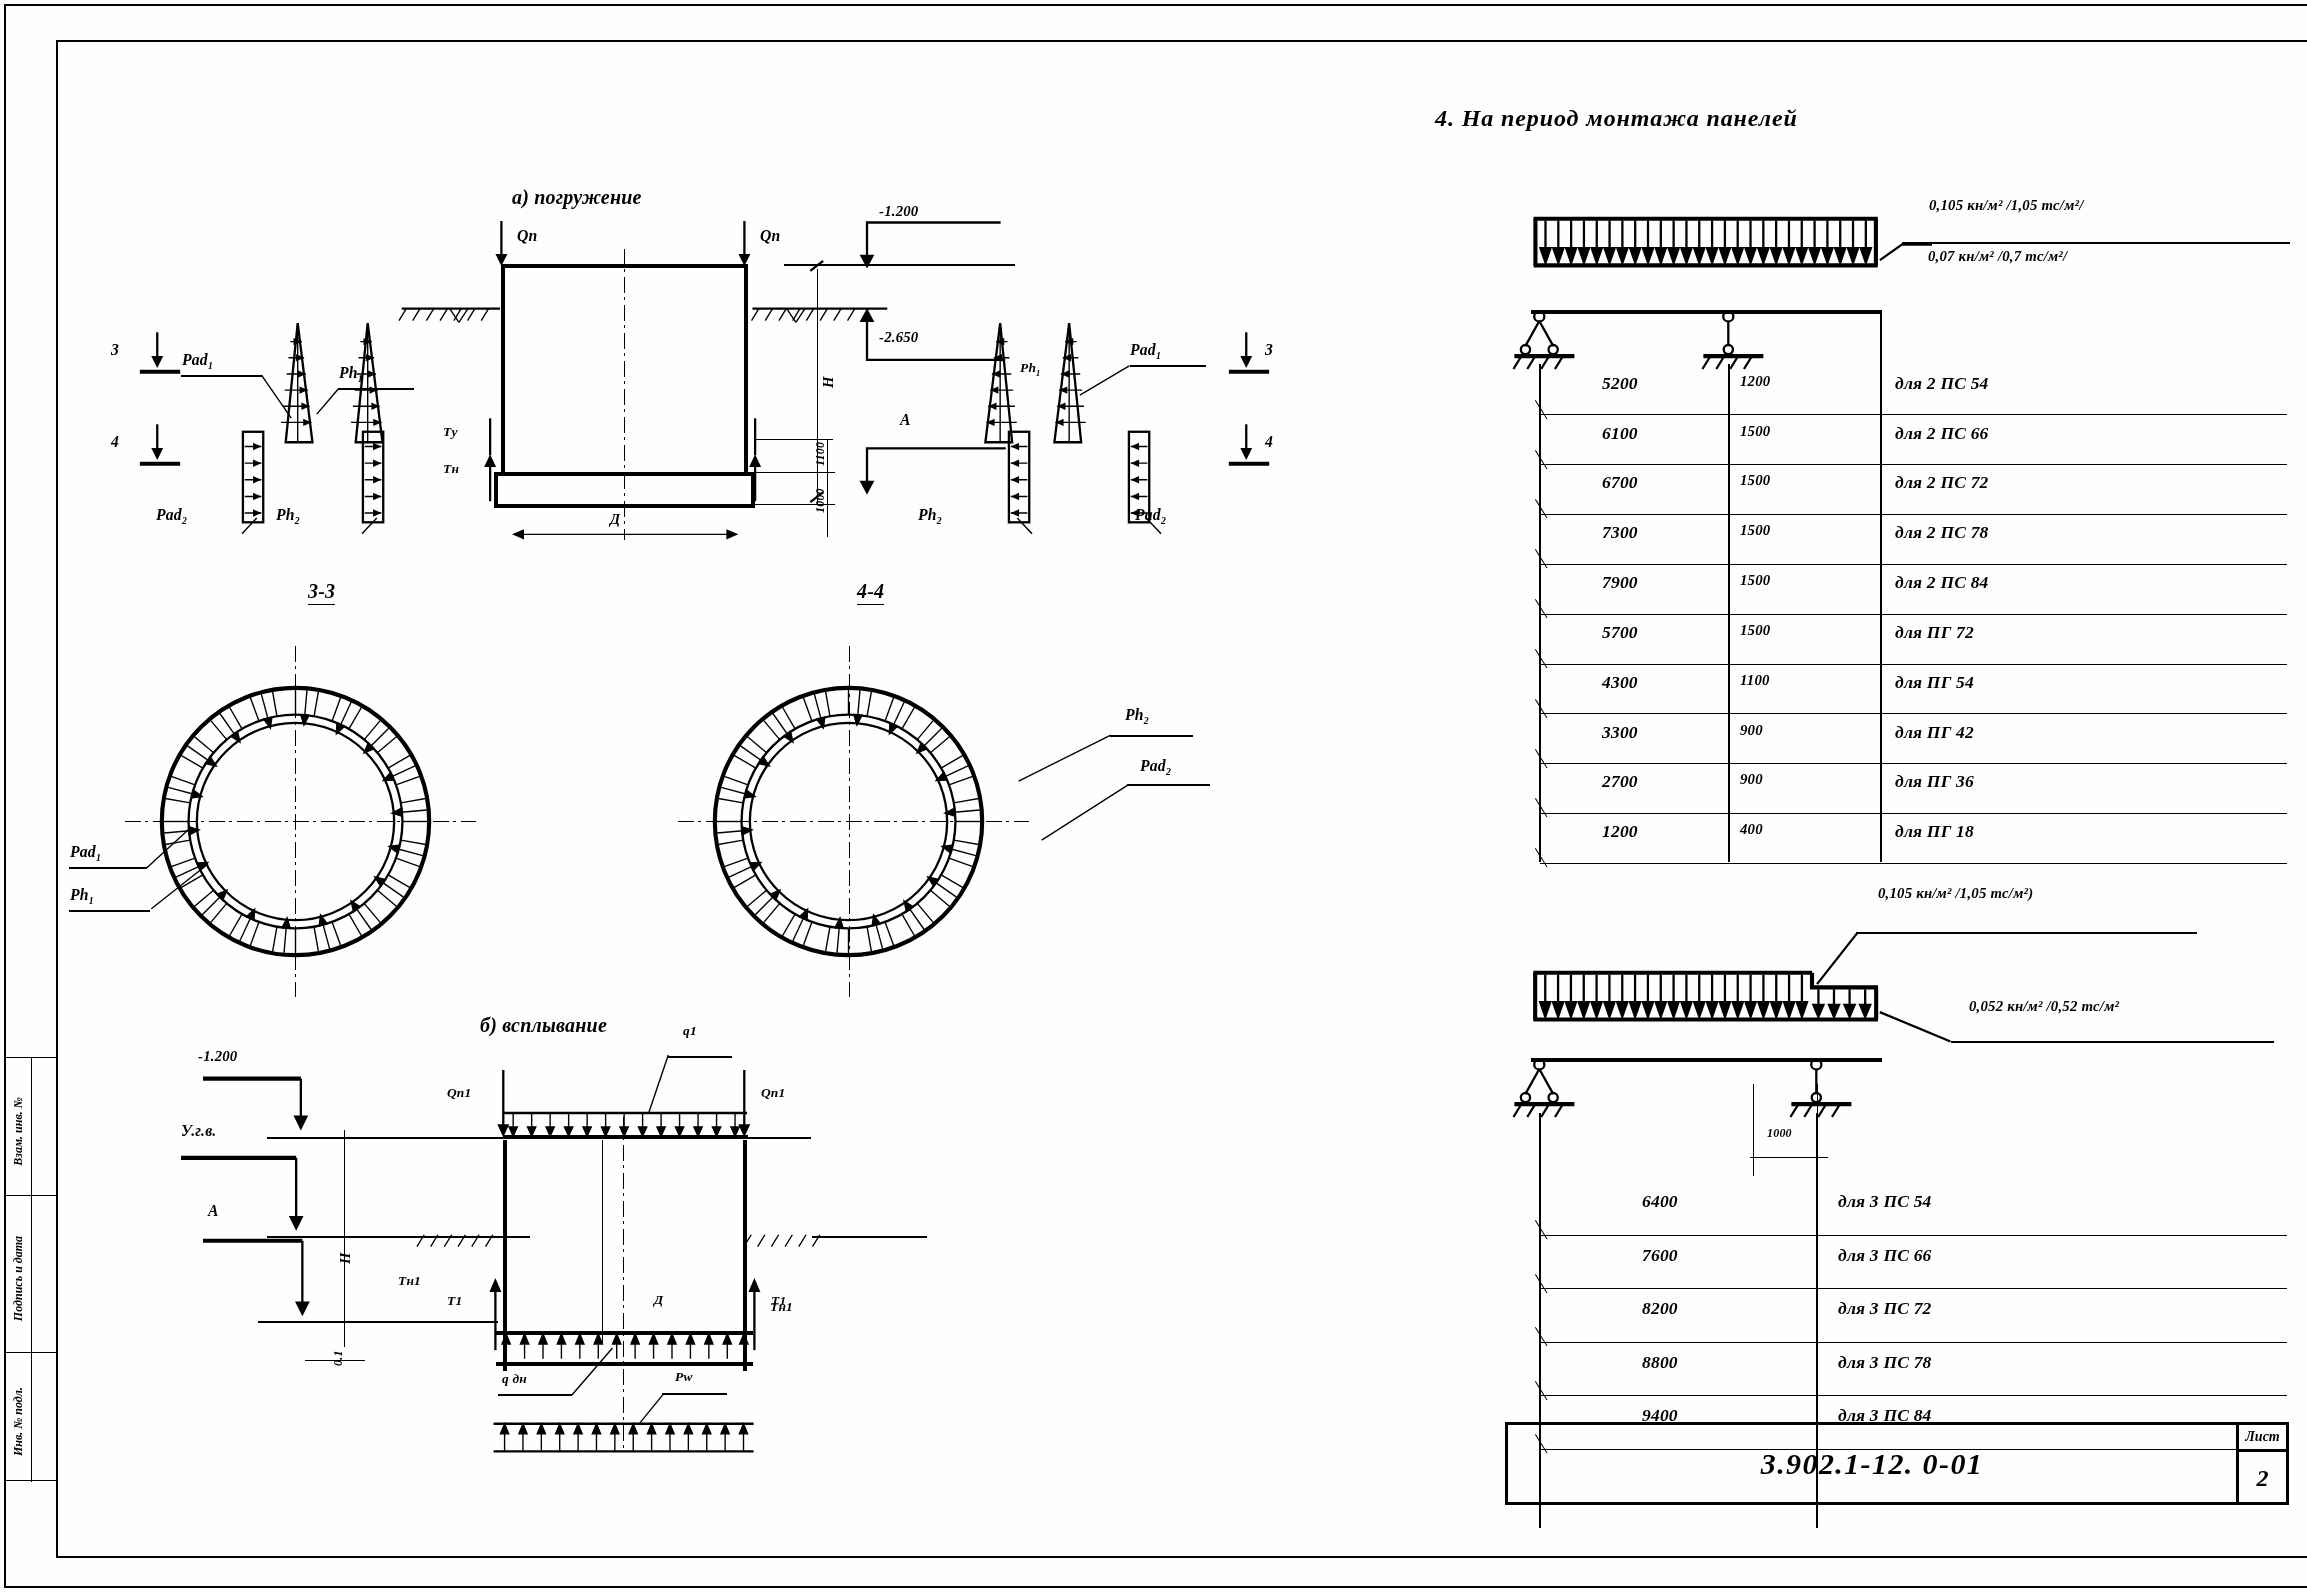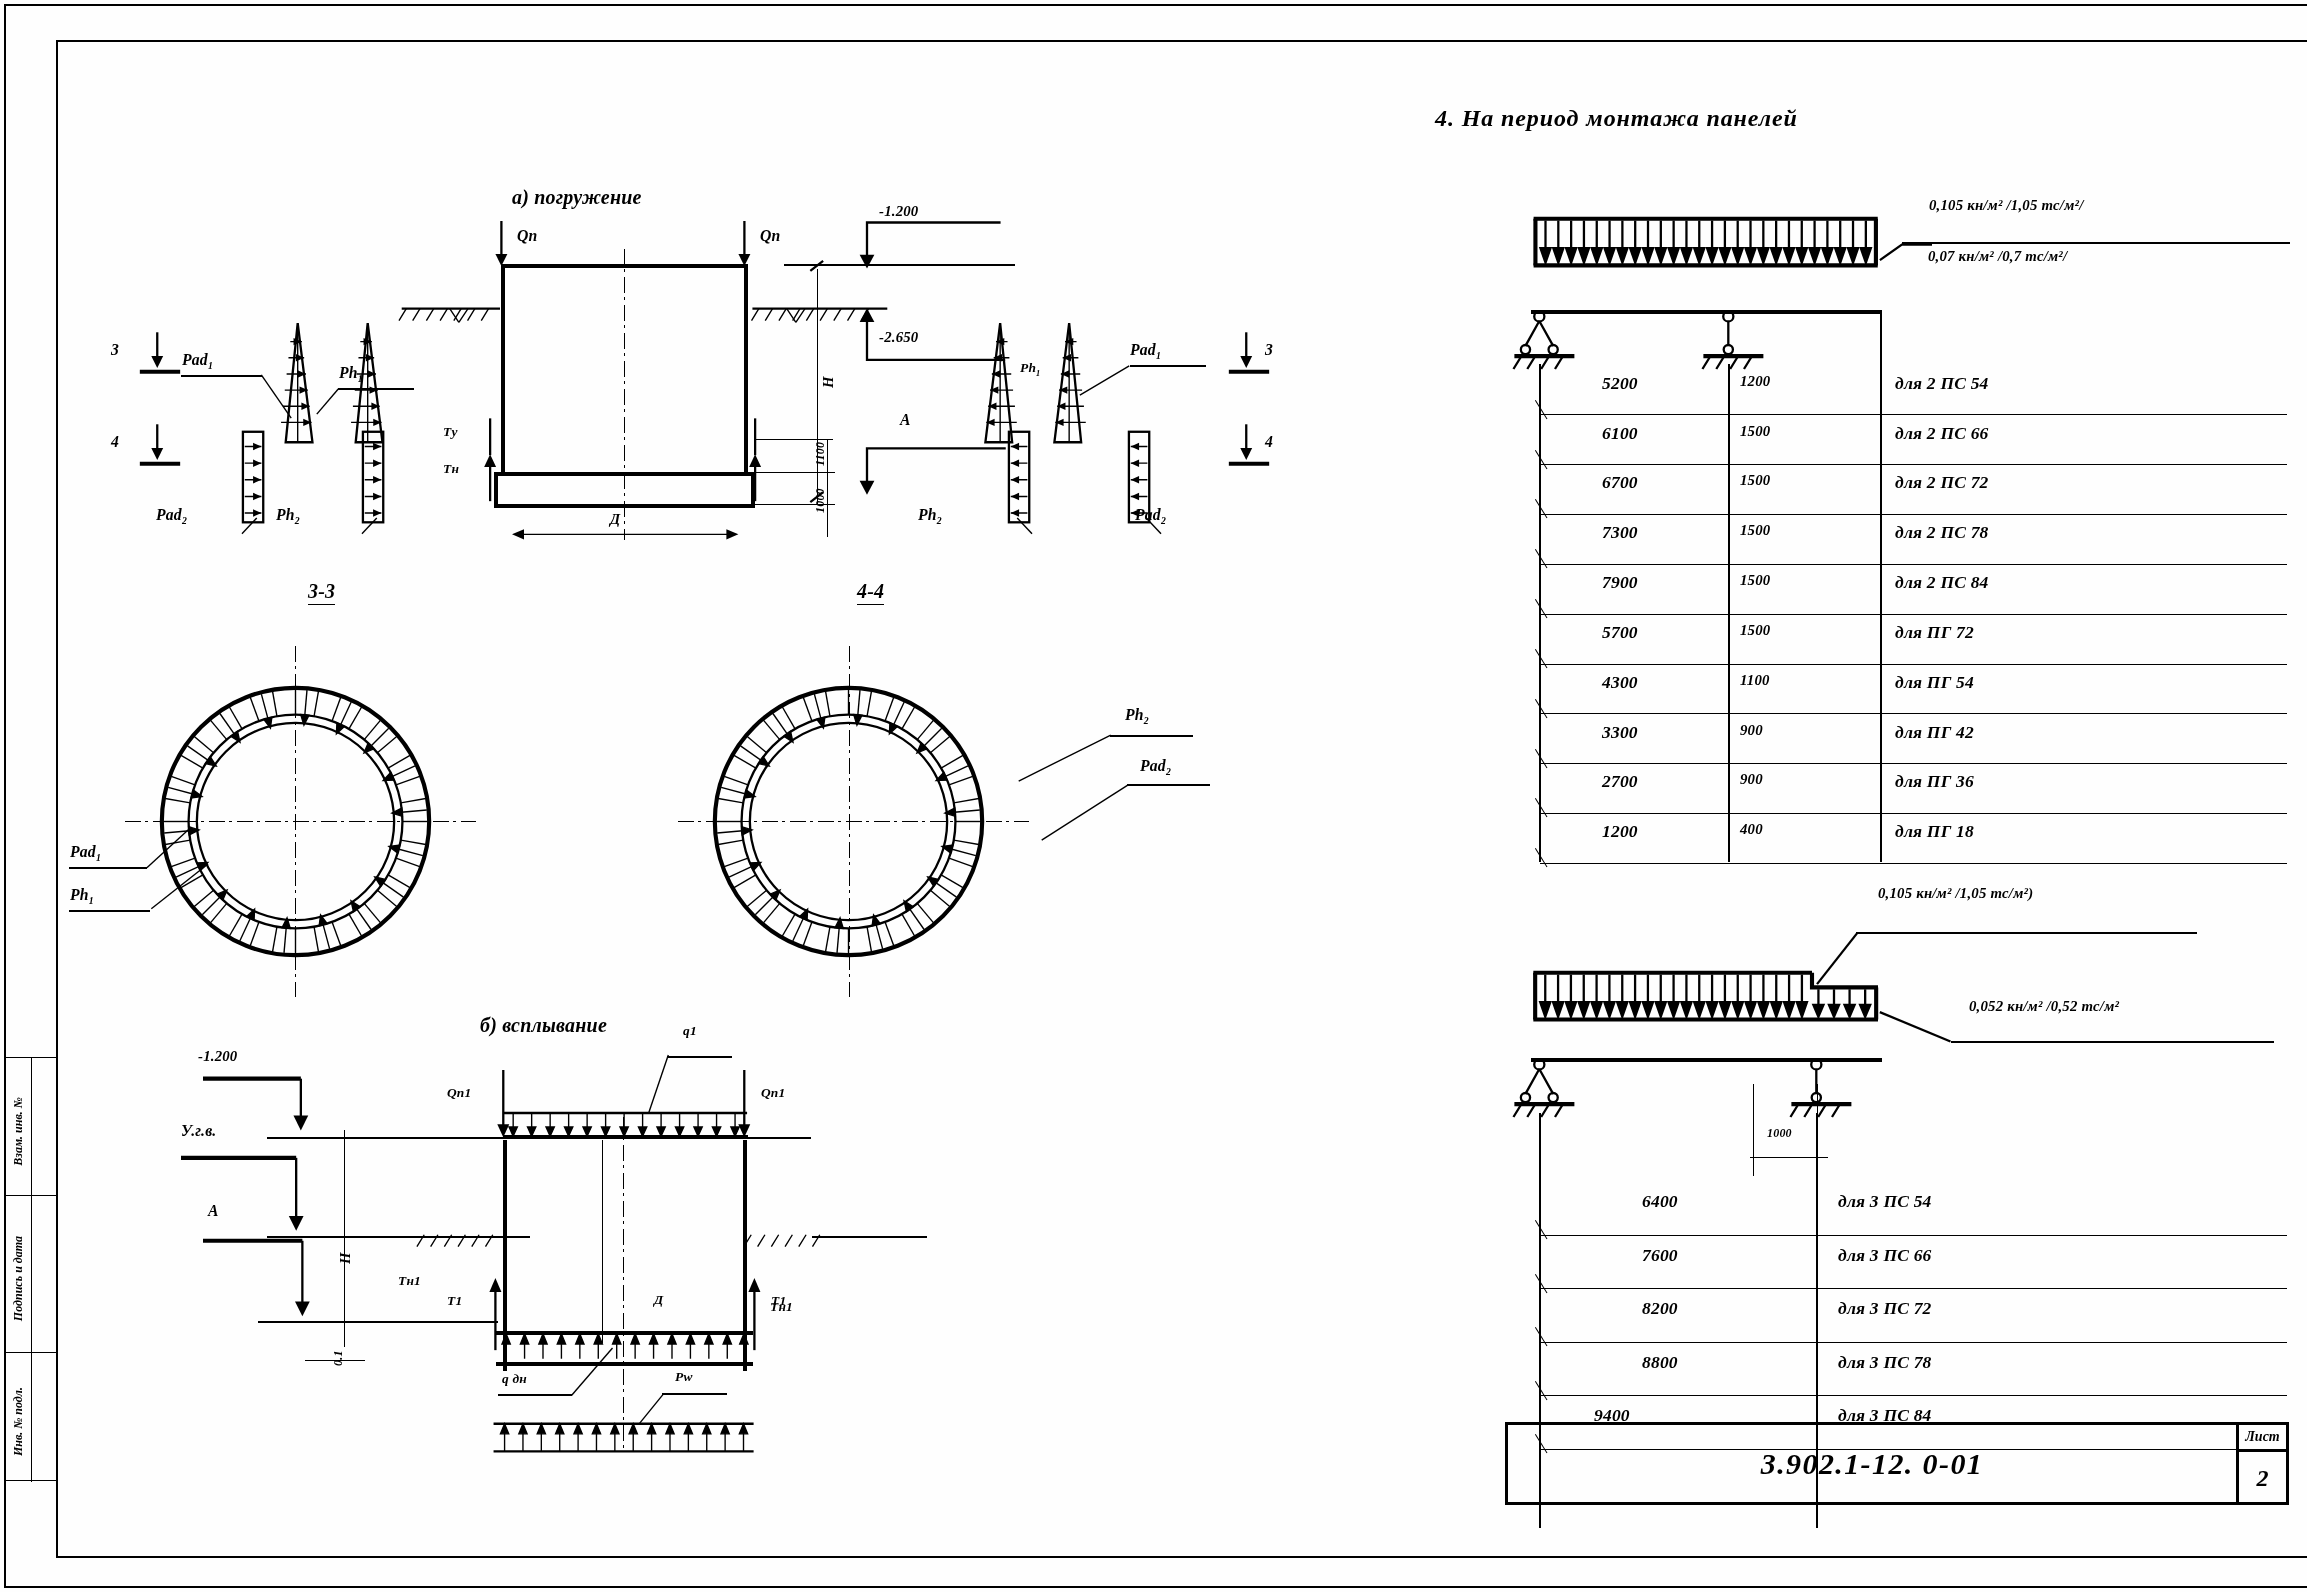--- a/index.html
+++ b/index.html
@@ -1229,21 +1229,21 @@
       <div class="hl" style="left: 1540px; top: 1342px; width: 747px;"></div>
       <div class="hl" style="left: 1530px; top: 1336px; width: 22px; transform: rotate(58deg);"></div>
       <div class="ink tbl" style="left: 1642px; top: 1298px;">8200</div>
       <div class="ink tbl" style="left: 1838px; top: 1298px;">для 3 ПС 72</div>
       <div class="hl" style="left: 1540px; top: 1395px; width: 747px;"></div>
       <div class="hl" style="left: 1530px; top: 1390px; width: 22px; transform: rotate(58deg);"></div>
       <div class="ink tbl" style="left: 1642px; top: 1352px;">8800</div>
       <div class="ink tbl" style="left: 1838px; top: 1352px;">для 3 ПС 78</div>
       <div class="hl" style="left: 1540px; top: 1449px; width: 747px;"></div>
       <div class="hl" style="left: 1530px; top: 1443px; width: 22px; transform: rotate(58deg);"></div>
-      <div class="ink tbl" style="left: 1594px; top: 1405px;">9400</div>
+      <div class="ink tbl" style="left: 1642px; top: 1405px;">9400</div>
       <div class="ink tbl" style="left: 1838px; top: 1405px;">для 3 ПС 84</div>
     </div>
 
   <div class="title-block">
     <div class="tb-main">3.902.1-12. 0-01</div>
     <div class="tb-right">
       <div class="tb-list">Лист</div>
       <div class="tb-num">2</div>
     </div>
   </div>

